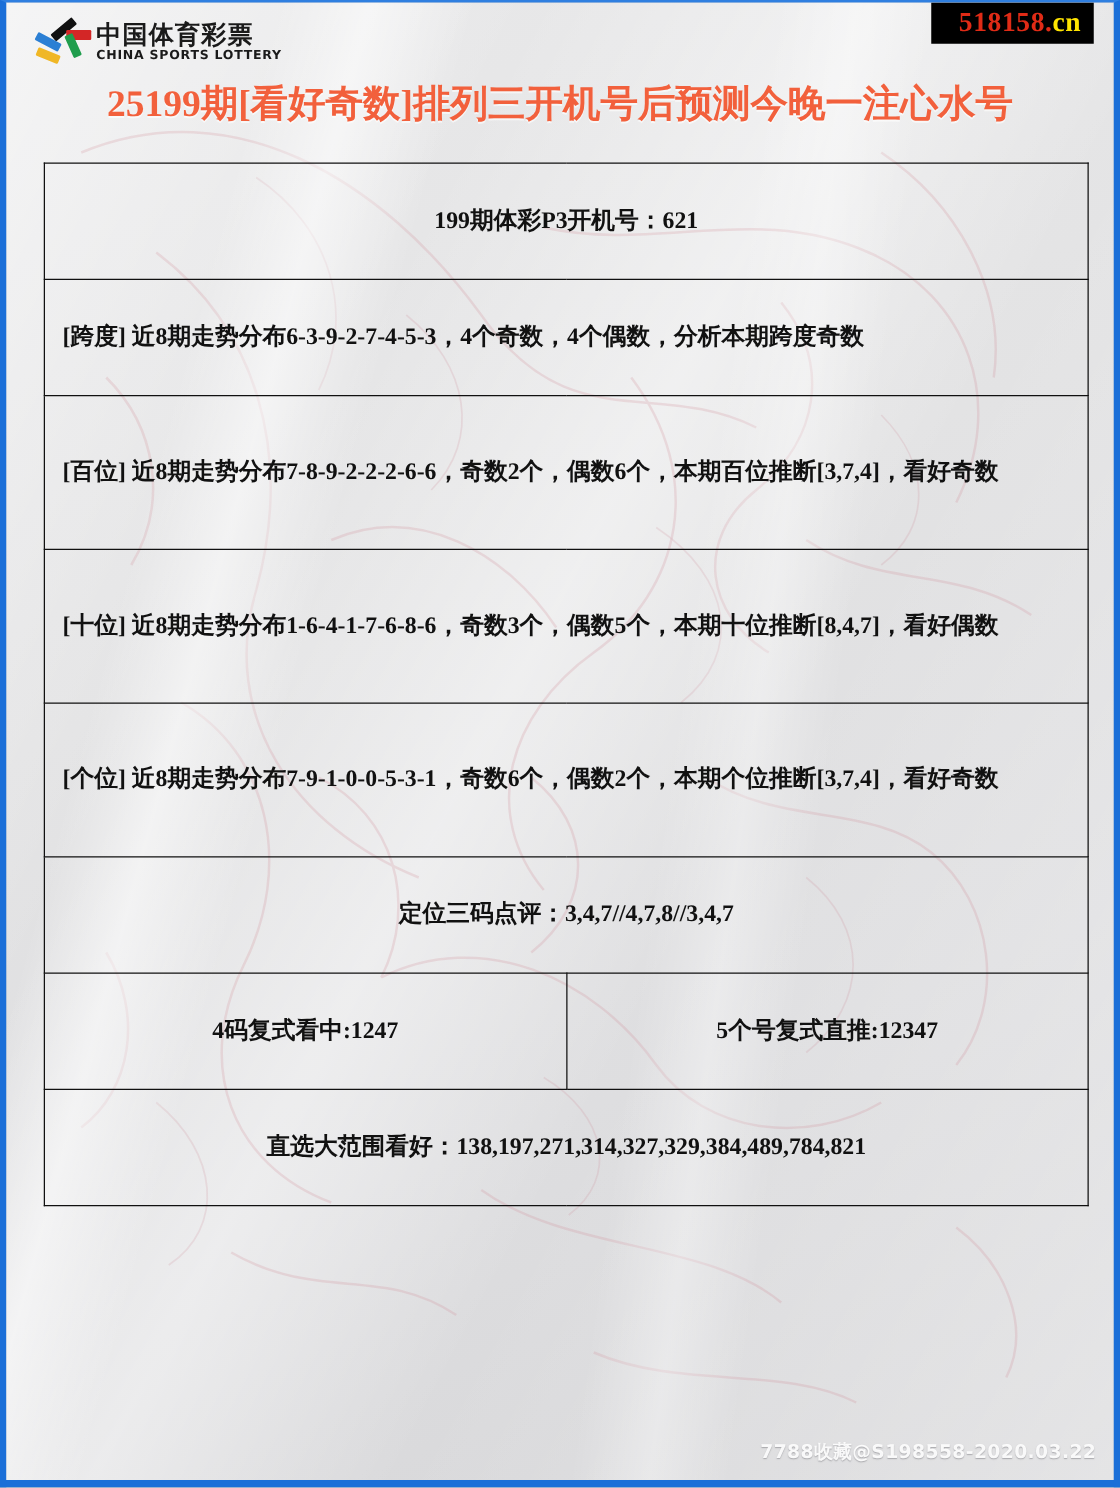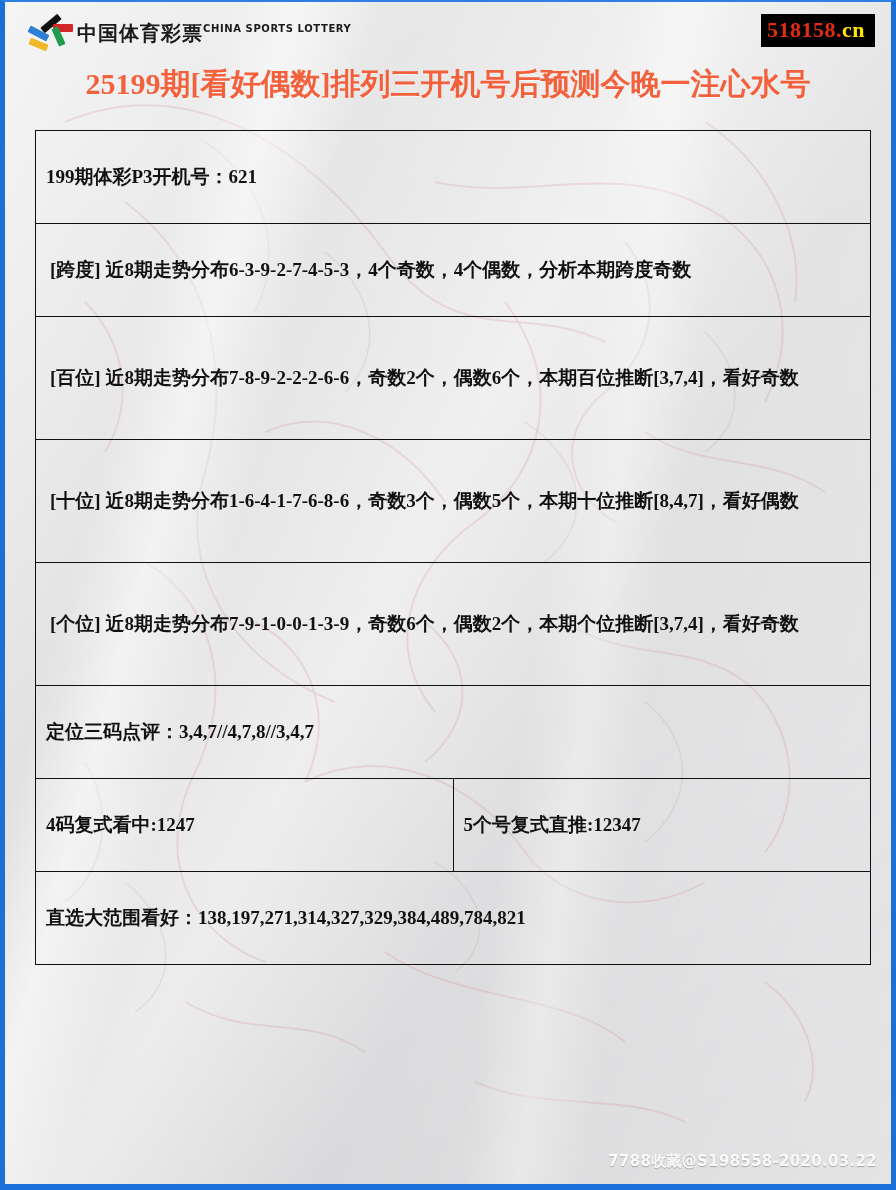--- a/index.html
+++ b/index.html
@@ -42,21 +42,21 @@
     display:flex;align-items:center;height:46px;
   }
   .logo-mark{position:relative;width:48px;height:44px;flex:none;}
   .logo-mark span{position:absolute;display:block;border-radius:1px;}
   .lm1{width:22px;height:7px;background:#111;left:13px;top:9px;transform:rotate(-40deg);}
   .lm2{width:20px;height:8px;background:#d32626;left:26px;top:13px;}
   .lm3{width:21px;height:7px;background:#2b7fd4;left:1px;top:19px;transform:rotate(28deg);}
   .lm4{width:19px;height:7px;background:#f0b726;left:2px;top:30px;transform:rotate(22deg);}
   .lm5{width:19px;height:7px;background:#1f9d4d;left:22px;top:22px;transform:rotate(66deg);}
   .logo-cn{
-    display:flex;flex-direction:row;justify-content:center;margin-left:2px;
+    display:flex;flex-direction:column;justify-content:center;margin-left:2px;
   }
   .logo-cn .zh{
     font-family:"DejaVu Sans","Liberation Sans",sans-serif;
     font-weight:bold;font-size:20px;color:#1a1a1a;letter-spacing:1px;line-height:22px;
   }
   .logo-cn .en{
     font-family:"DejaVu Sans","Liberation Sans",sans-serif;
     font-weight:bold;font-size:10px;color:#1a1a1a;letter-spacing:.6px;line-height:13px;
   }
   .logo-pl{
@@ -70,22 +70,22 @@
     -webkit-background-clip:text;background-clip:text;color:transparent;
     text-shadow:none;
   }
   .pl-bars{margin-left:5px;display:flex;flex-direction:column;gap:3px;width:52px;}
   .pl-bars i{display:block;height:6px;border-radius:1px;}
   .pl-bars i:nth-child(1){background:#2f7fd6;}
   .pl-bars i:nth-child(2){background:#cf2222;}
   .pl-bars i:nth-child(3){background:#2b55b5;}
 
   .badge{
-    position:absolute;right:16px;top:12px;
-    background:#000;padding:3px 10px 4px 6px;
+    position:absolute;right:16px;top:0;
+    background:#000;padding:3px 10px 4px 22px;
     font-family:"Liberation Serif","DejaVu Serif",serif;
     font-size:22px;line-height:26px;font-weight:bold;letter-spacing:.5px;
     white-space:nowrap;
   }
   .badge .b1{color:#e02b16;}
   .badge .b2{color:#ffe400;}
 
   .title{
     position:absolute;left:0;right:0;top:62px;text-align:center;
     font-family:"Liberation Serif","DejaVu Serif",serif;
@@ -104,21 +104,21 @@
   }
   .tbl td{
     border:1px solid #101010;
     padding:18px 10px;
     font-family:"Liberation Serif","DejaVu Serif",serif;
     font-size:19px;line-height:30px;
     color:#111;
     background:transparent;
     vertical-align:middle;
   }
-  td.c{text-align:left;font-weight:bold;}
+  td.c{text-align:center;font-weight:bold;}
   td.l{text-align:left;font-weight:bold;padding-left:14px;padding-right:14px;}
   td.tall{height:56px;}
   td.tall2{height:86px;}
   .half{width:50%;}
 
   .footer-wm{
     position:absolute;right:14px;bottom:14px;
     font-family:"DejaVu Sans","Liberation Sans",sans-serif;
     font-size:15px;line-height:18px;font-weight:bold;
     color:rgba(255,255,255,.92);
@@ -180,38 +180,38 @@
         <div class="zh">中国体育彩票</div>
         <div class="en">CHINA SPORTS LOTTERY</div>
       </div>
     </div>
 
     <div class="badge">
       <span class="b1">518158.</span><span class="b2">cn</span>
     </div>
   </div>
 
-  <div class="title">25199期[看好偶数]排列三开机号后预测今晚一注心水号</div>
+  <div class="title">25199期[看好奇数]排列三开机号后预测今晚一注心水号</div>
 
   <table class="tbl">
     <tbody>
       <tr>
         <td class="c tall" colspan="2">199期体彩P3开机号：621</td>
       </tr>
       <tr>
         <td class="l tall" colspan="2">[跨度] 近8期走势分布6-3-9-2-7-4-5-3，4个奇数，4个偶数，分析本期跨度奇数</td>
       </tr>
       <tr>
         <td class="l tall2" colspan="2">[百位] 近8期走势分布7-8-9-2-2-2-6-6，奇数2个，偶数6个，本期百位推断[3,7,4]，看好奇数</td>
       </tr>
       <tr>
         <td class="l tall2" colspan="2">[十位] 近8期走势分布1-6-4-1-7-6-8-6，奇数3个，偶数5个，本期十位推断[8,4,7]，看好偶数</td>
       </tr>
       <tr>
-        <td class="l tall2" colspan="2">[个位] 近8期走势分布7-9-1-0-0-1-3-9，奇数6个，偶数2个，本期个位推断[3,7,4]，看好奇数</td>
+        <td class="l tall2" colspan="2">[个位] 近8期走势分布7-9-1-0-0-5-3-1，奇数6个，偶数2个，本期个位推断[3,7,4]，看好奇数</td>
       </tr>
       <tr>
         <td class="c tall" colspan="2">定位三码点评：3,4,7//4,7,8//3,4,7</td>
       </tr>
       <tr>
         <td class="c half tall">4码复式看中:1247</td>
         <td class="c half tall">5个号复式直推:12347</td>
       </tr>
       <tr>
         <td class="c tall" colspan="2">直选大范围看好：138,197,271,314,327,329,384,489,784,821</td>

